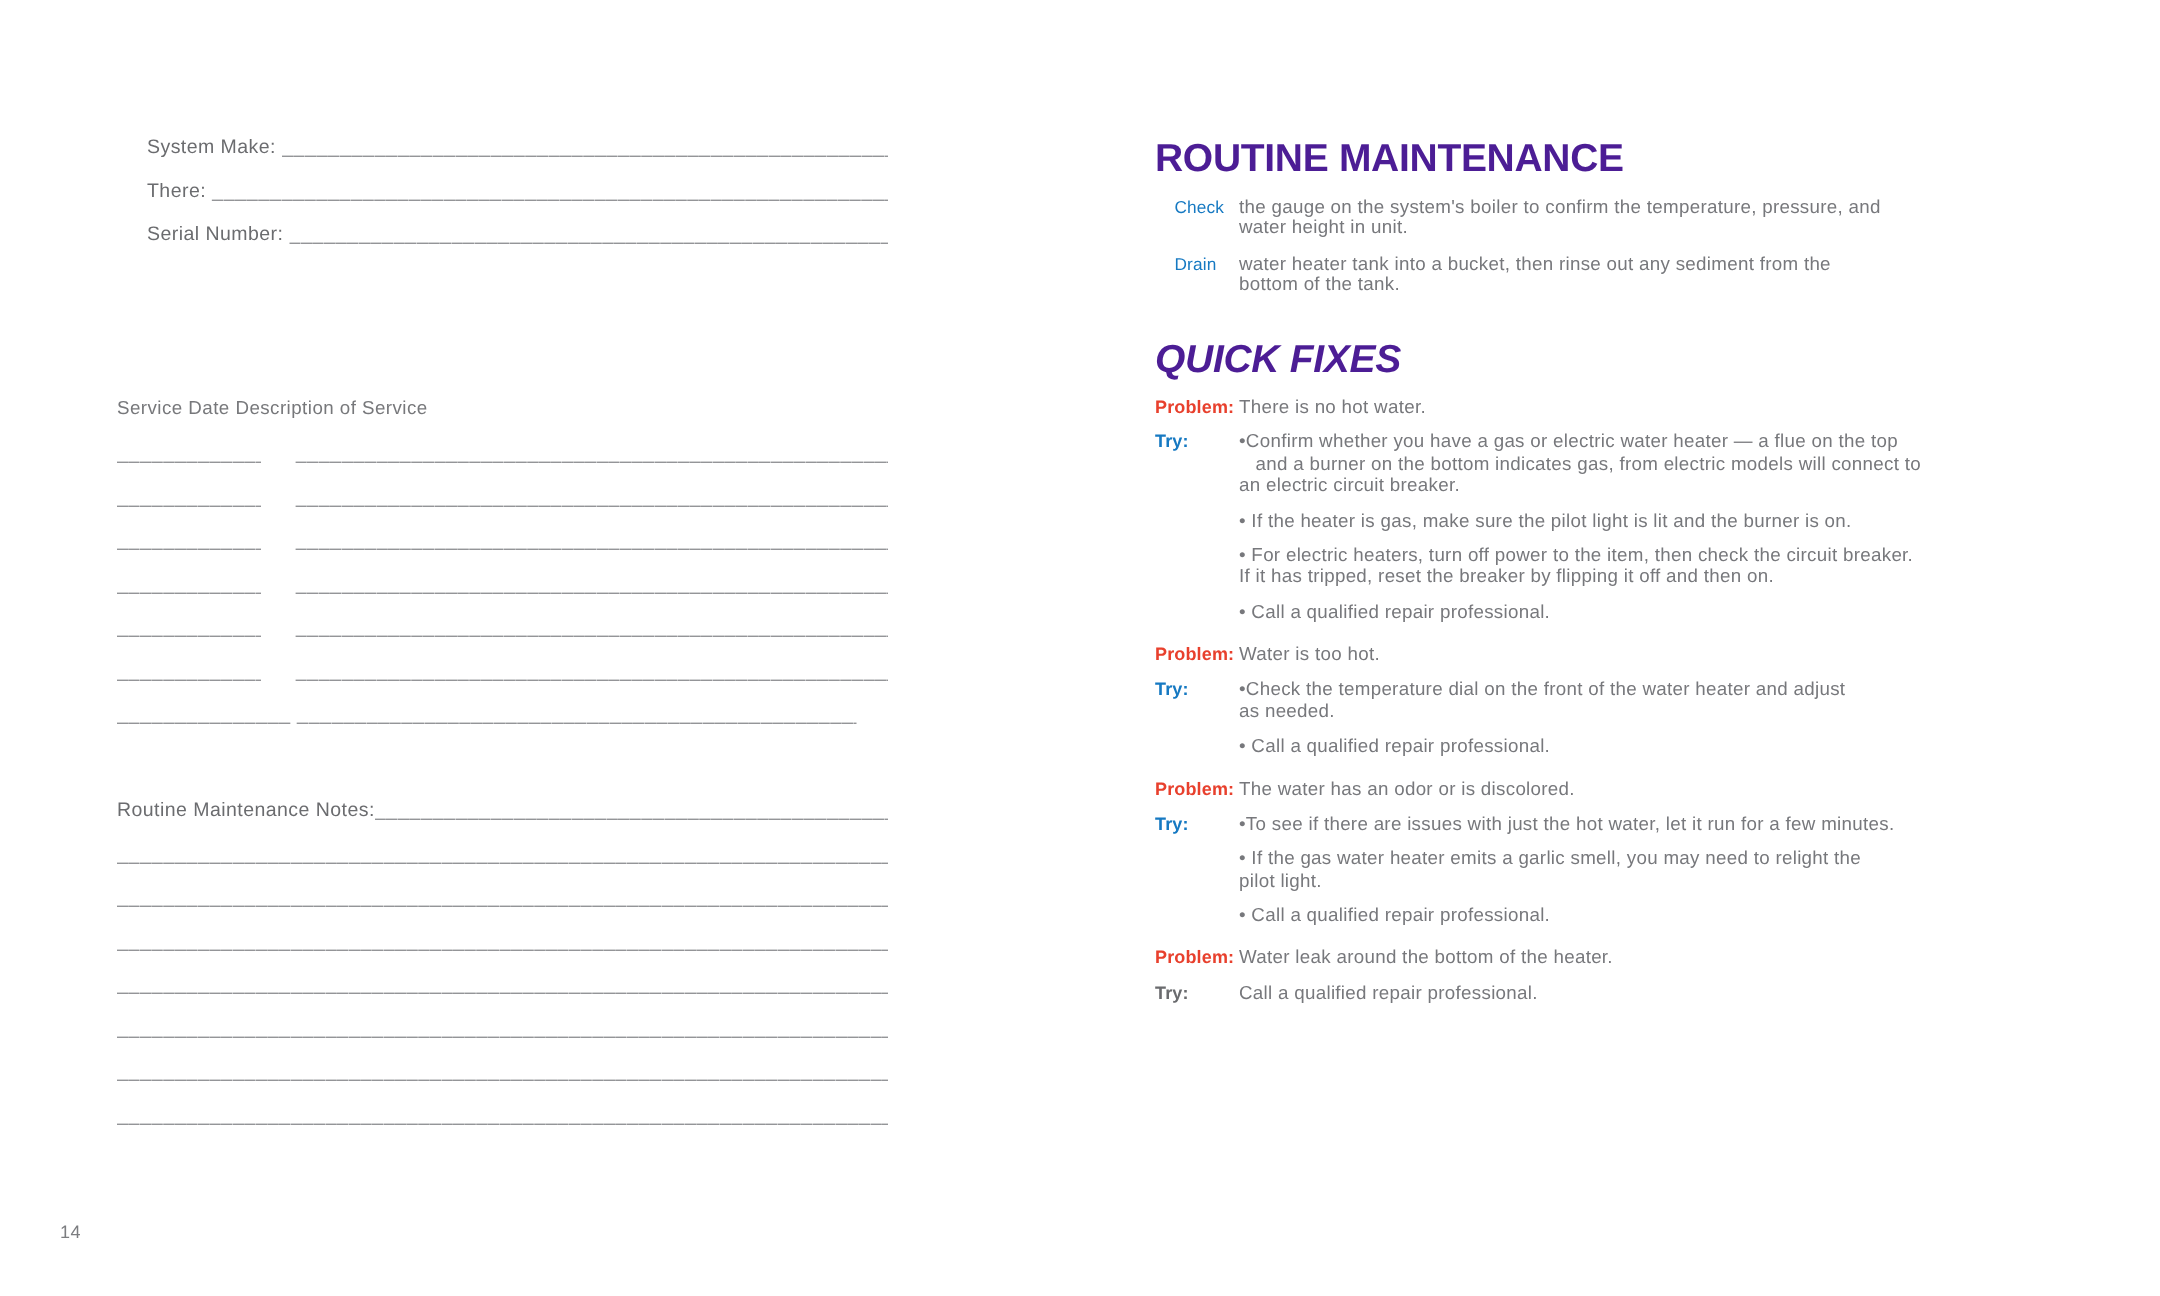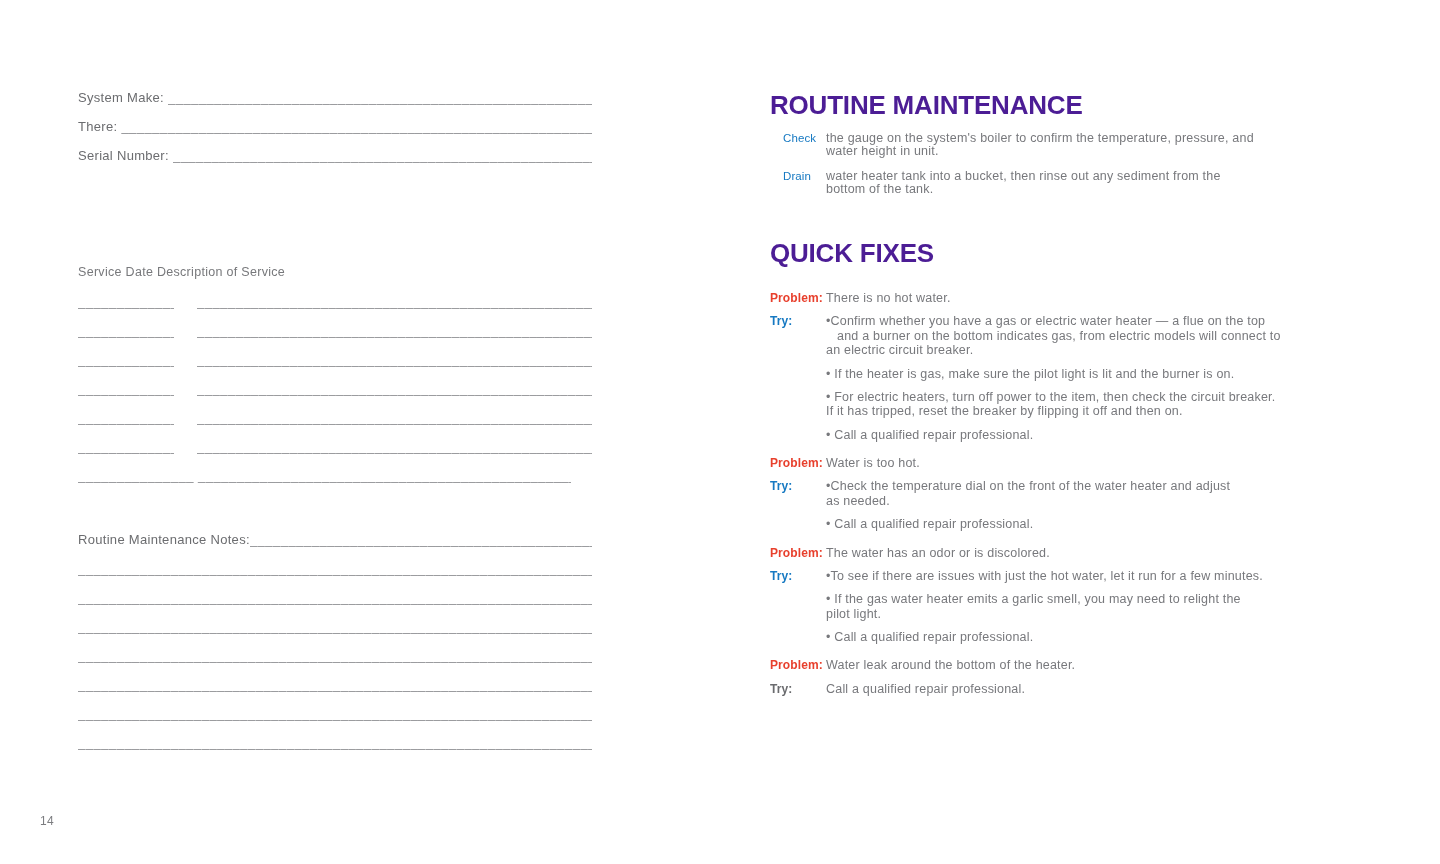--- a/index.html
+++ b/index.html
@@ -15,21 +15,21 @@
 
   
   .left-col {
     position: absolute; left: 78px; top: 0; width: 514px;
     font-size: 13px; color: #6b6c6f; letter-spacing: 0.3px;
   }
   .uline {
     white-space: pre; overflow: hidden; color: #87888b; letter-spacing: 0.5px;
   }
   .form-top { padding-top: 90px; }
-  .form-row { display: flex; align-items: baseline; height: 29px; }
+  .form-row { display: flex; align-items: baseline; height: 29px; margin-left: 20px; }
   .form-row .lbl { flex-shrink: 0; margin-right: 4px; }
   .form-row .uline { flex: 1 1 auto; }
 
   .service-header { margin-top: 88px; font-size: 12.5px; color: #77787b; }
   .service-rows { margin-top: 8px; }
   .service-row { display: flex; height: 29px; line-height: 29px; }
   .service-row .date-line { width: 96px; margin-right: 23px; flex-shrink: 0; }
   .service-row .desc-line { flex: 1 1 auto; }
   .service-row .combo-line { width: 493px; }
 
@@ -44,35 +44,35 @@
     font-size: 12px; color: #7c7d80; letter-spacing: 0.3px;
   }
 
   
   .right-col { position: absolute; left: 770px; top: 0; width: 560px; }
   h1.sec-title {
     font-size: 26px; font-weight: 700; letter-spacing: -0.2px;
     color: #4c1d95; line-height: 1;
   }
   h1.rm-title { margin-top: 92px; }
-  h1.qf-title { margin-top: 44px; }
+  h1.qf-title { margin-top: 30px; font-style: italic; }
 
   .rm-items { margin-top: 14px; }
   .rm-item { display: flex; align-items: baseline; padding-left: 13px; margin-bottom: 12px; }
   .rm-label {
     width: 43px; flex-shrink: 0;
     font-size: 11.5px; font-weight: 400; color: #1679c2; letter-spacing: 0.1px;
   }
   .rm-text {
     font-size: 12.5px; color: #77787c; white-space: pre-wrap; letter-spacing: 0.2px;
   }
   .lh-tight { line-height: 1.04; }
   .lh-norm  { line-height: 1.26; }
 
-  .qf-entries { margin-top: 25px; }
+  .qf-entries { margin-top: 12px; }
   .qf-entry { margin-bottom: 14px; }
   .qf-row { display: flex; align-items: baseline; }
   .qf-label {
     width: 56px; flex-shrink: 0;
     font-size: 12px; font-weight: 700; letter-spacing: 0.1px;
   }
   .qf-label.problem { color: #e8402d; }
   .qf-label.try { color: #1679c2; }
   .qf-label.try-dark { color: #6a6b6e; }
   .qf-problem-text {

